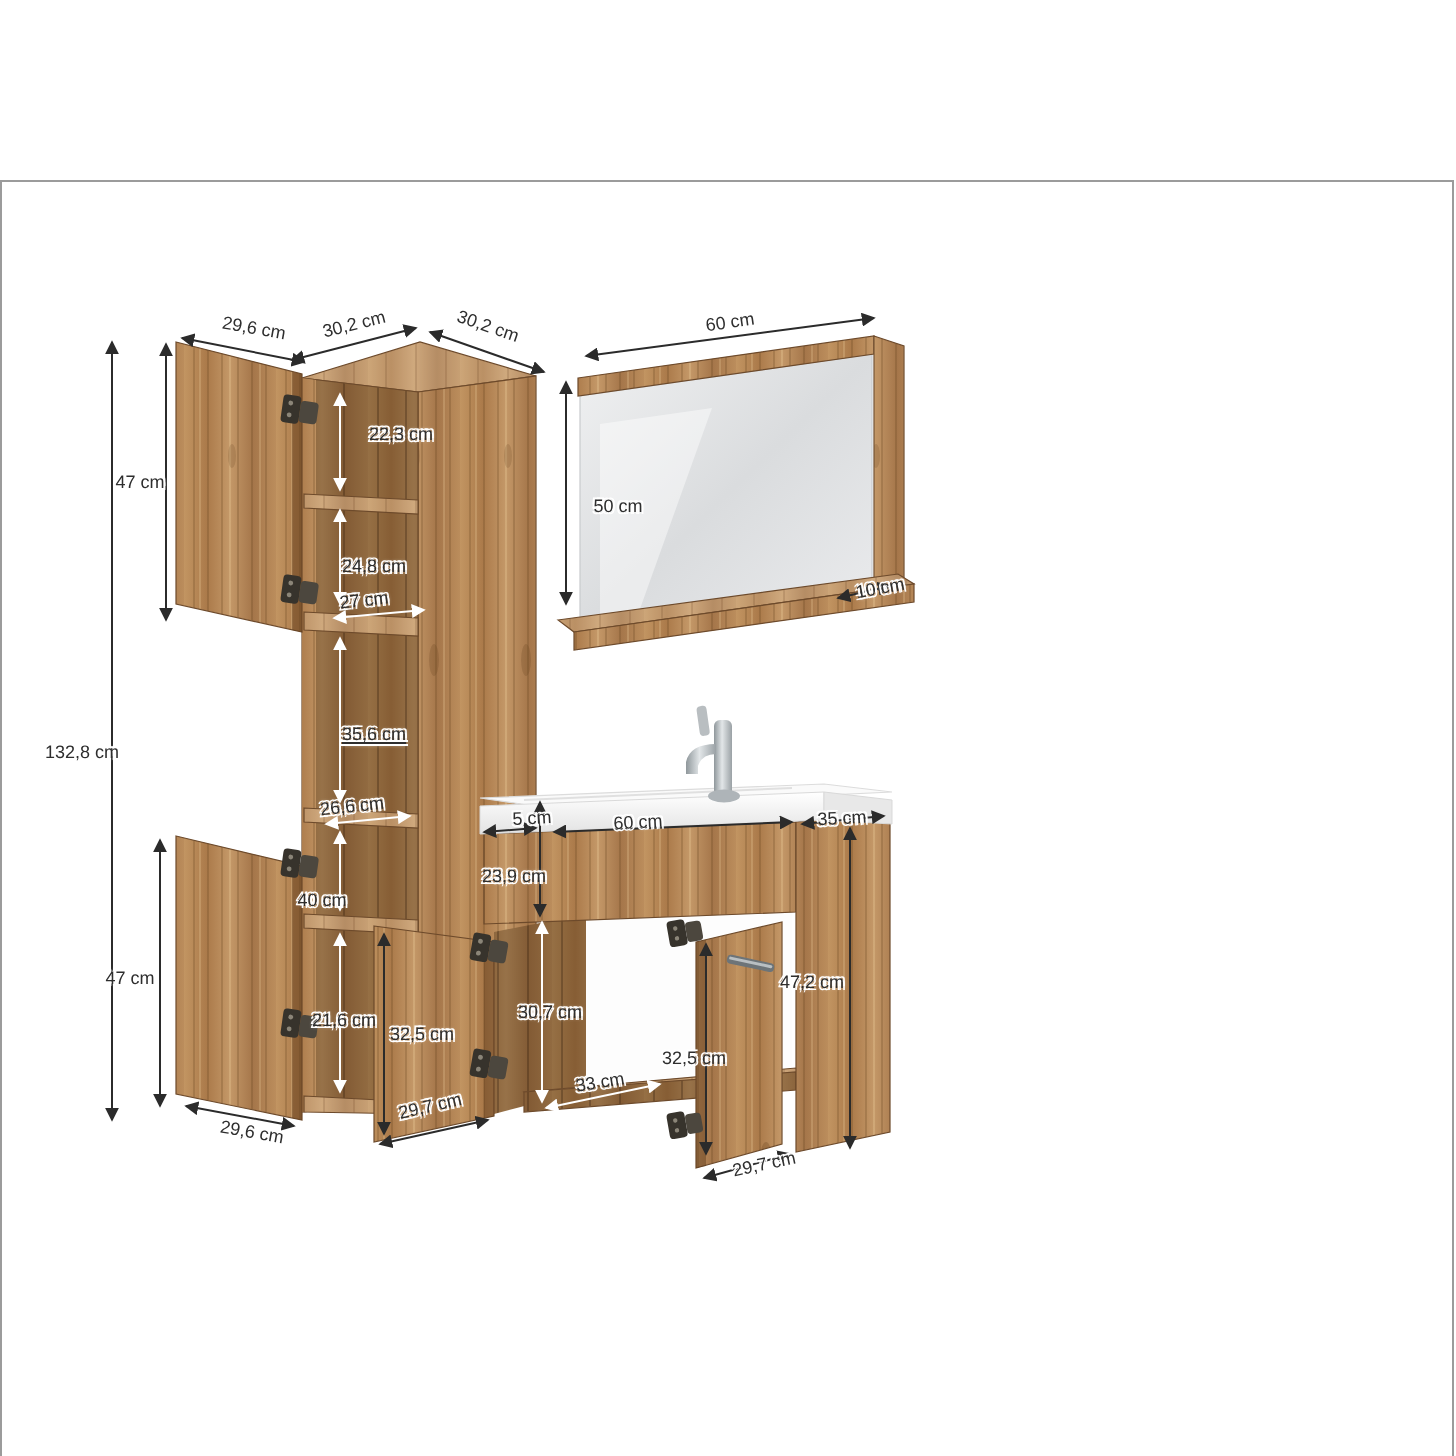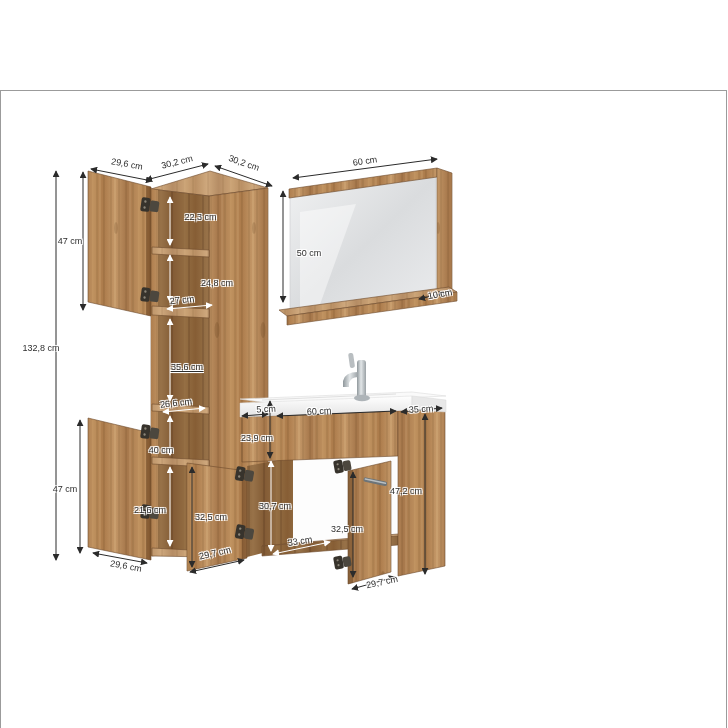--- a/index.html
+++ b/index.html
@@ -228,28 +228,28 @@
         <line x1="352" y1="589" x2="395" y2="577" class="dim-line dark" marker-start="url(#ah-dark)" marker-end="url(#ah-dark)"></line>
       </g>
   </svg>
 
   <div id="dim-labels" class="labels-layer">
       <div class="dim-label" style="left: 127px; top: 164px; transform: translate(-50%, -50%) rotate(10deg);">29,6 cm</div>
       <div class="dim-label" style="left: 177px; top: 162px; transform: translate(-50%, -50%) rotate(-14deg);">30,2 cm</div>
       <div class="dim-label" style="left: 244px; top: 163px; transform: translate(-50%, -50%) rotate(19deg);">30,2 cm</div>
       <div class="dim-label" style="left: 70px; top: 241px; transform: translate(-50%, -50%) rotate(0deg);">47 cm</div>
       <div class="dim-label" style="left: 187px; top: 217px; transform: translate(-50%, -50%) rotate(0deg); padding-left: 27px;">22,3 cm</div>
-      <div class="dim-label" style="left: 187px; top: 283px; transform: translate(-50%, -50%) rotate(0deg); margin-left: 30px;">24,8 cm</div>
+      <div class="dim-label" style="left: 187px; top: 283px; transform: translate(-50%, -50%) rotate(0deg);">24,8 cm</div>
       <div class="dim-label" style="left: 182px; top: 300px; transform: translate(-50%, -50%) rotate(-6deg);">27 cm</div>
       <div class="dim-label" style="left: 187px; top: 367px; transform: translate(-50%, -50%) rotate(0deg); text-decoration: underline;">35,6 cm</div>
       <div class="dim-label" style="left: 176px; top: 403px; transform: translate(-50%, -50%) rotate(-6deg);">26,6 cm</div>
-      <div class="dim-label" style="left: 41px; top: 348px; transform: translate(-50%, -50%) rotate(0deg);">132,8 cm</div>
+      <div class="dim-label" style="left: 41px; top: 376px; transform: translate(-50%, -50%) rotate(0deg);">132,8 cm</div>
       <div class="dim-label" style="left: 161px; top: 450px; transform: translate(-50%, -50%) rotate(0deg);">40 cm</div>
       <div class="dim-label" style="left: 65px; top: 489px; transform: translate(-50%, -50%) rotate(0deg);">47 cm</div>
-      <div class="dim-label" style="left: 150px; top: 510px; transform: translate(-50%, -50%) rotate(0deg);">21,6 cm</div>
+      <div class="dim-label" style="left: 150px; top: 510px; transform: translate(-50%, -50%) rotate(0deg); padding-left: 44px;">21,6 cm</div>
       <div class="dim-label" style="left: 126px; top: 566px; transform: translate(-50%, -50%) rotate(10deg);">29,6 cm</div>
       <div class="dim-label" style="left: 365px; top: 161px; transform: translate(-50%, -50%) rotate(-8deg);">60 cm</div>
       <div class="dim-label" style="left: 287px; top: 253px; transform: translate(-50%, -50%) rotate(0deg); padding-left: 44px;">50 cm</div>
       <div class="dim-label" style="left: 440px; top: 294px; transform: translate(-50%, -50%) rotate(-10deg);">10 cm</div>
       <div class="dim-label" style="left: 266px; top: 409px; transform: translate(-50%, -50%) rotate(-3deg);">5 cm</div>
       <div class="dim-label" style="left: 319px; top: 411px; transform: translate(-50%, -50%) rotate(-3deg);">60 cm</div>
       <div class="dim-label" style="left: 421px; top: 409px; transform: translate(-50%, -50%) rotate(-3deg);">35 cm</div>
       <div class="dim-label" style="left: 257px; top: 438px; transform: translate(-50%, -50%) rotate(0deg);">23,9 cm</div>
       <div class="dim-label" style="left: 275px; top: 506px; transform: translate(-50%, -50%) rotate(0deg);">30,7 cm</div>
       <div class="dim-label" style="left: 211px; top: 517px; transform: translate(-50%, -50%) rotate(0deg);">32,5 cm</div>

